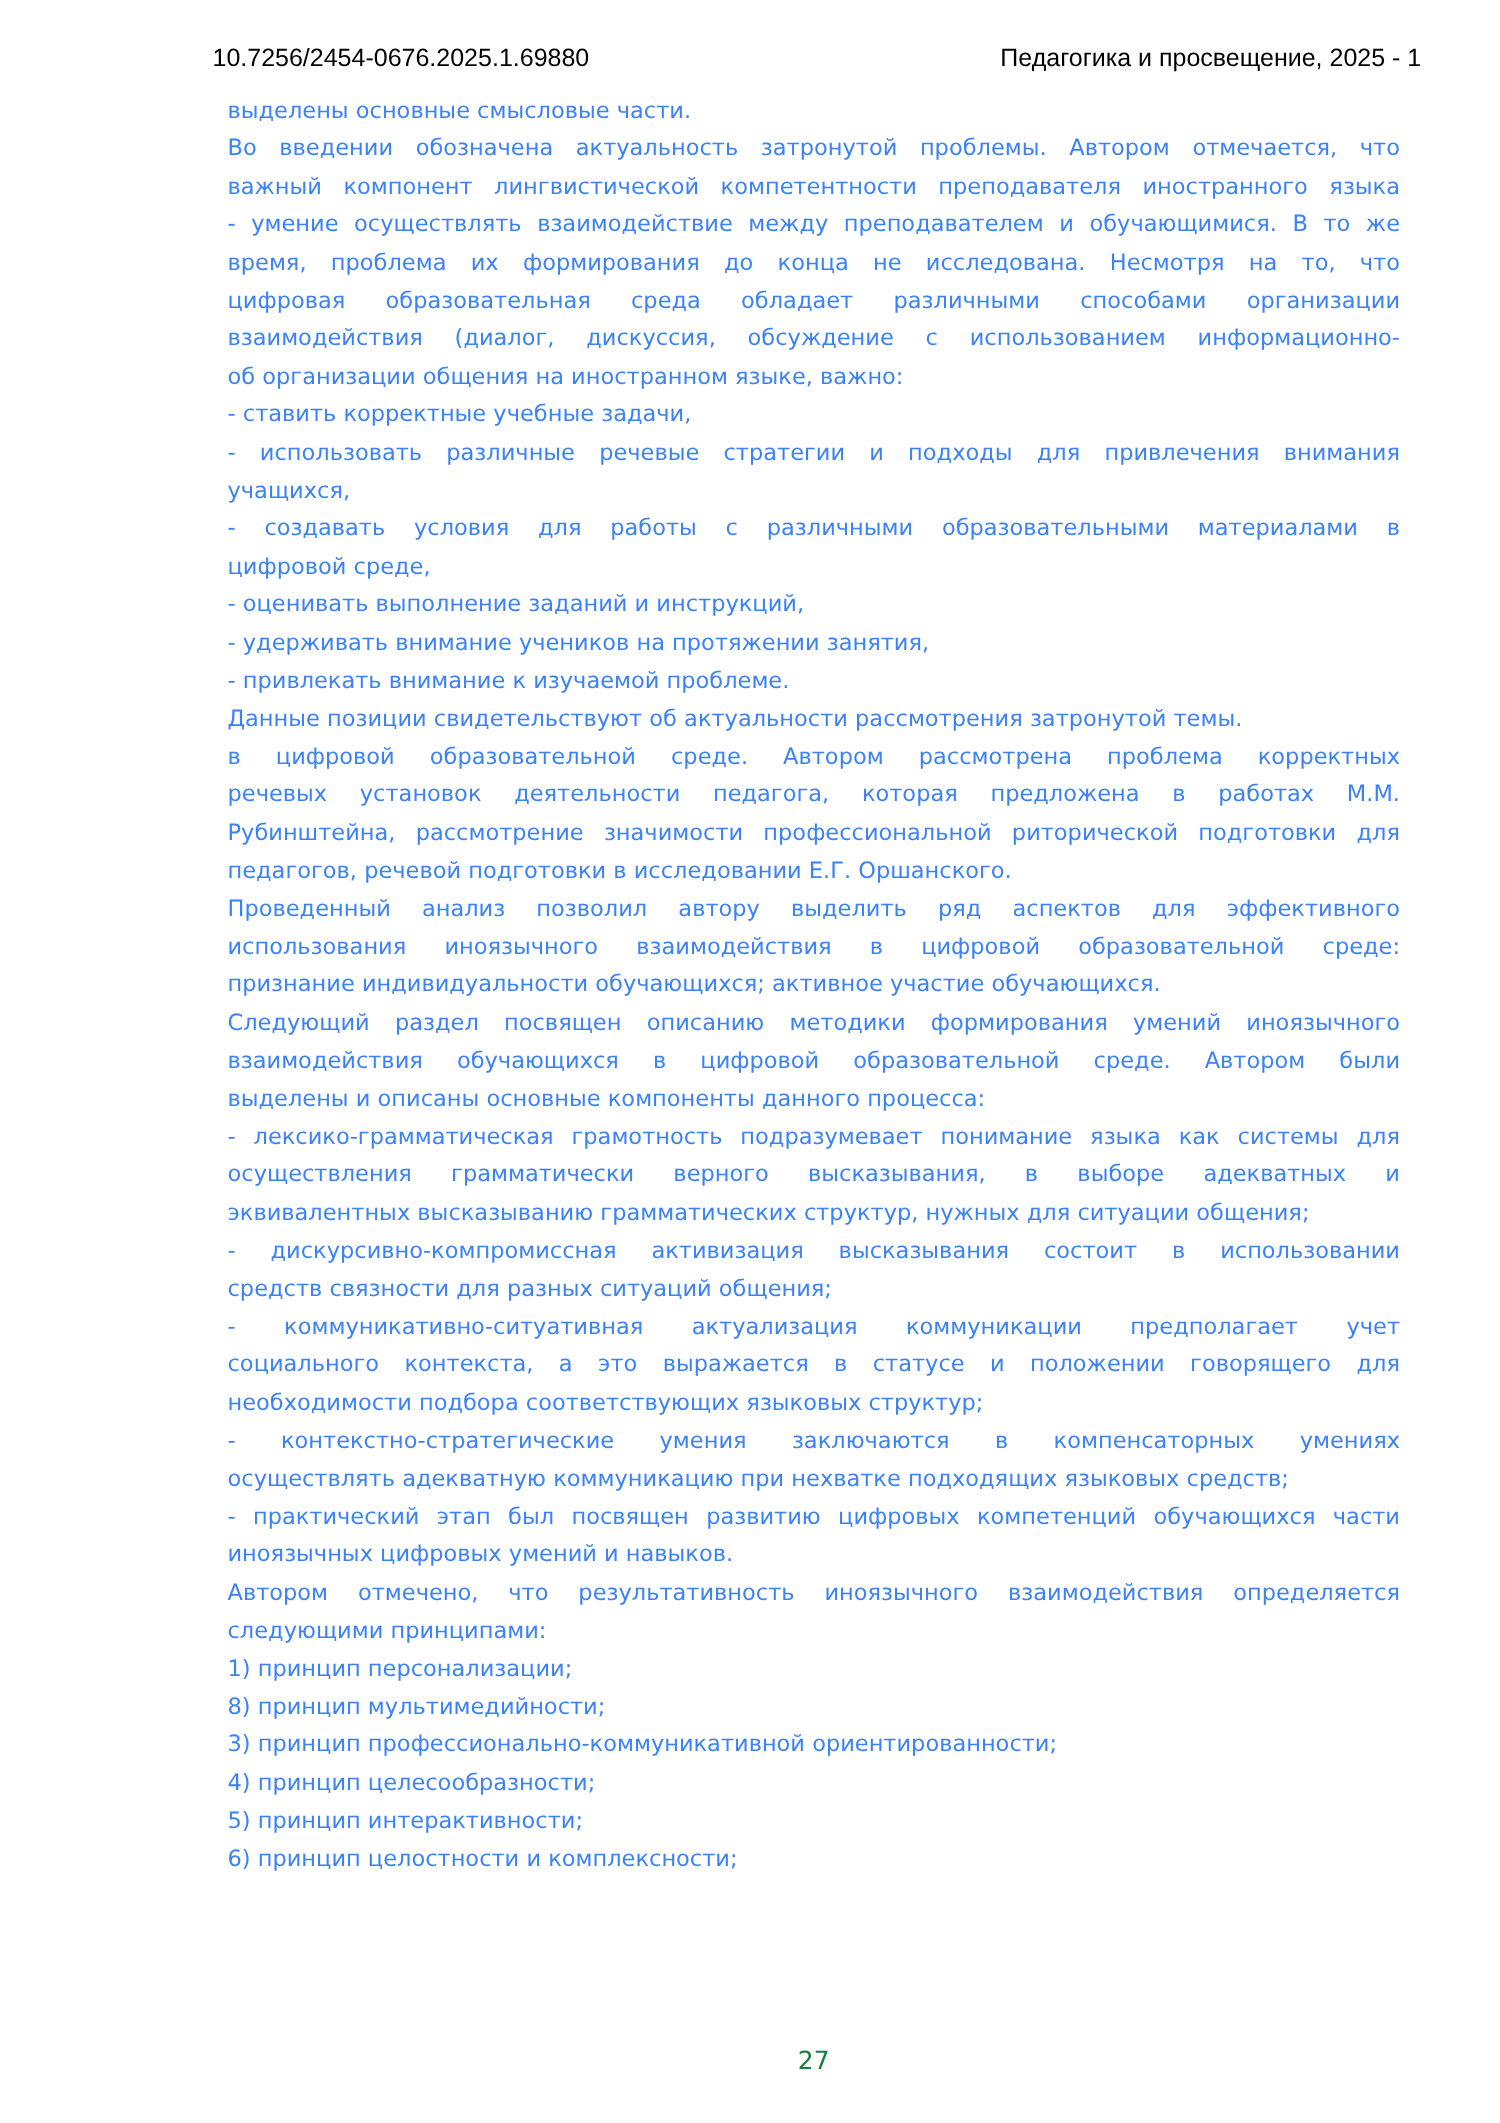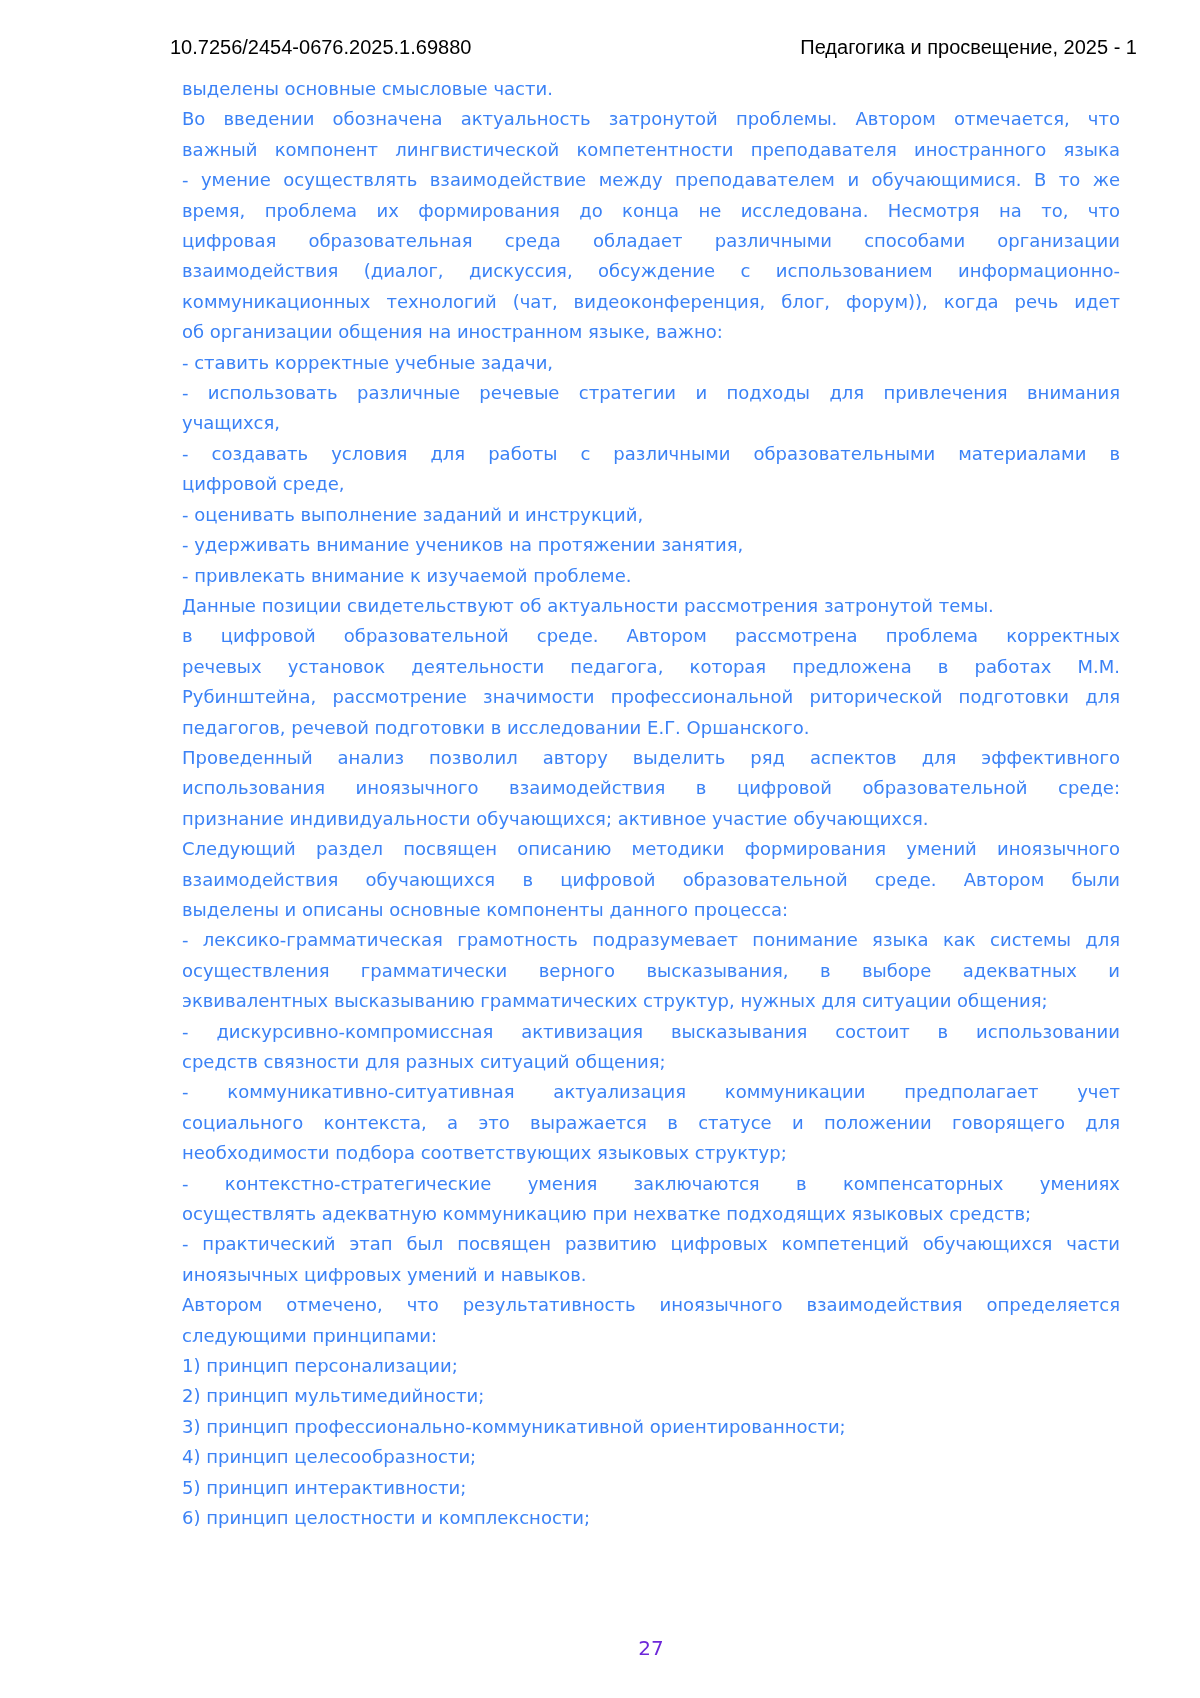--- a/index.html
+++ b/index.html
@@ -39,40 +39,39 @@
   .line.fill {
     text-align-last: justify;
   }
   .page-footer {
     position: absolute;
     top: 1636px;
     left: 182px;
     width: 938px;
     text-align: center;
     font-size: 20px;
-    color: #6d28d9;
+    color: #15803d;
   }
 </style>
 </head>
 <body>
 
 <div class="page-header">
   <span>10.7256/2454-0676.2025.1.69880</span>
   <span>Педагогика и просвещение, 2025 - 1</span>
 </div>
 
 <div class="article-body">
     <div class="line">выделены основные смысловые части.</div>
     <div class="line fill">Во введении обозначена актуальность затронутой проблемы. Автором отмечается, что</div>
     <div class="line fill">важный компонент лингвистической компетентности преподавателя иностранного языка</div>
     <div class="line fill">- умение осуществлять взаимодействие между преподавателем и обучающимися. В то же</div>
     <div class="line fill">время, проблема их формирования до конца не исследована. Несмотря на то, что</div>
     <div class="line fill">цифровая образовательная среда обладает различными способами организации</div>
     <div class="line fill">взаимодействия (диалог, дискуссия, обсуждение с использованием информационно-</div>
-    <div class="line fill">коммуникационных технологий (чат, видеоконференция, блог, форум)), когда речь идет</div>
     <div class="line">об организации общения на иностранном языке, важно:</div>
     <div class="line">- ставить корректные учебные задачи,</div>
     <div class="line fill">- использовать различные речевые стратегии и подходы для привлечения внимания</div>
     <div class="line">учащихся,</div>
     <div class="line fill">- создавать условия для работы с различными образовательными материалами в</div>
     <div class="line">цифровой среде,</div>
     <div class="line">- оценивать выполнение заданий и инструкций,</div>
     <div class="line">- удерживать внимание учеников на протяжении занятия,</div>
     <div class="line">- привлекать внимание к изучаемой проблеме.</div>
     <div class="line">Данные позиции свидетельствуют об актуальности рассмотрения затронутой темы.</div>
@@ -94,21 +93,21 @@
     <div class="line fill">- коммуникативно-ситуативная актуализация коммуникации предполагает учет</div>
     <div class="line fill">социального контекста, а это выражается в статусе и положении говорящего для</div>
     <div class="line">необходимости подбора соответствующих языковых структур;</div>
     <div class="line fill">- контекстно-стратегические умения заключаются в компенсаторных умениях</div>
     <div class="line">осуществлять адекватную коммуникацию при нехватке подходящих языковых средств;</div>
     <div class="line fill">- практический этап был посвящен развитию цифровых компетенций обучающихся части</div>
     <div class="line">иноязычных цифровых умений и навыков.</div>
     <div class="line fill">Автором отмечено, что результативность иноязычного взаимодействия определяется</div>
     <div class="line">следующими принципами:</div>
     <div class="line">1) принцип персонализации;</div>
-    <div class="line">2) принцип мультимедийности;</div>
+    <div class="line">8) принцип мультимедийности;</div>
     <div class="line">3) принцип профессионально-коммуникативной ориентированности;</div>
     <div class="line">4) принцип целесообразности;</div>
     <div class="line">5) принцип интерактивности;</div>
     <div class="line">6) принцип целостности и комплексности;</div>
   </div>
 
 <div class="page-footer">
   <span>27</span>
 </div>
 

